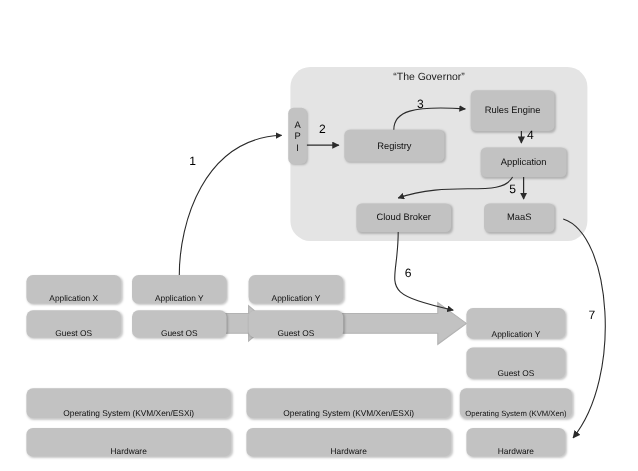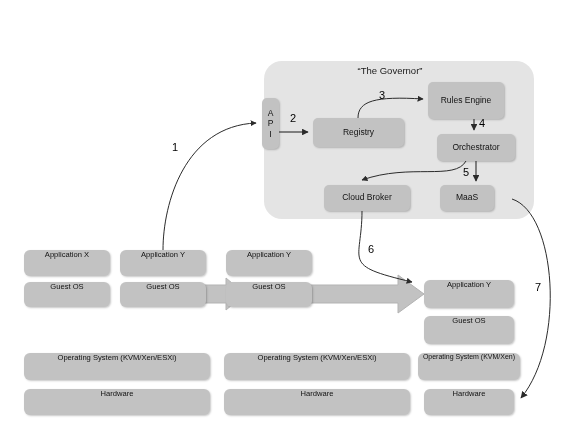--- a/index.html
+++ b/index.html
@@ -12,21 +12,21 @@
              text-align:center;white-space:nowrap;}
 
   .node{position:absolute;background:#c2c2c2;border-radius:5px;
         display:flex;align-items:center;justify-content:center;
         font-size:8.5px;color:#111;text-align:center;
         box-shadow:1px 1px 2px rgba(0,0,0,0.22);
         box-sizing:border-box;line-height:1.15;}
   .node.vert{flex-direction:column;font-size:8.5px;line-height:1.25;}
 
   .stackbox{position:absolute;background:#c2c2c2;border-radius:6px;
-            display:flex;align-items:flex-start;justify-content:center;
+            display:flex;align-items:flex-end;justify-content:center;
             font-size:7.6px;color:#111;text-align:center;
             box-shadow:1px 1px 2px rgba(0,0,0,0.22);
             box-sizing:border-box;}
 
   svg.overlay{position:absolute;left:0;top:0;width:580px;height:428px;
               pointer-events:none;}
   .lbl{position:absolute;font-size:11px;color:#000;font-weight:400;}
 </style>
 </head>
 <body>
@@ -51,28 +51,28 @@
 
   <div class="node" style="left:313px;top:105px;width:91px;height:29px;">
     <span>Registry</span>
   </div>
 
   <div class="node" style="left:428px;top:69px;width:76px;height:37px;">
     <span>Rules Engine</span>
   </div>
 
   <div class="node" style="left:437px;top:121px;width:78px;height:27px;">
-    <span>Orchestrator</span>
+    <span>Application</span>
   </div>
 
   <div class="node" style="left:324px;top:172px;width:86px;height:26px;">
     <span>Cloud Broker</span>
   </div>
 
-  <div class="node" style="left:440px;top:172px;width:54px;height:26px;">
+  <div class="node" style="left:440px;top:172px;width:64px;height:26px;">
     <span>MaaS</span>
   </div>
 
   <div class="stackbox" style="left:24px;top:237px;width:86px;height:26px;">
     <span>Application X</span>
   </div>
   <div class="stackbox" style="left:24px;top:269px;width:86px;height:25px;">
     <span>Guest OS</span>
   </div>
 

